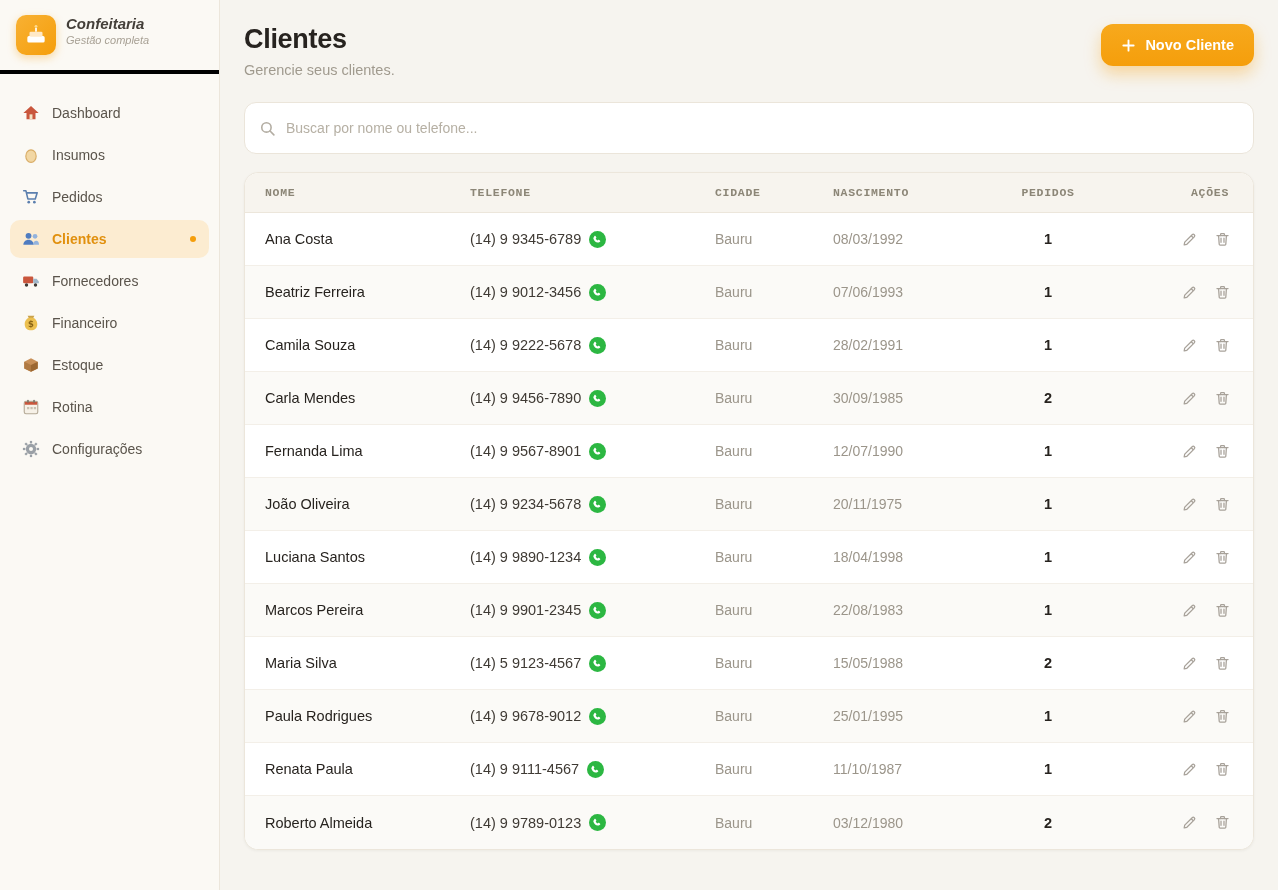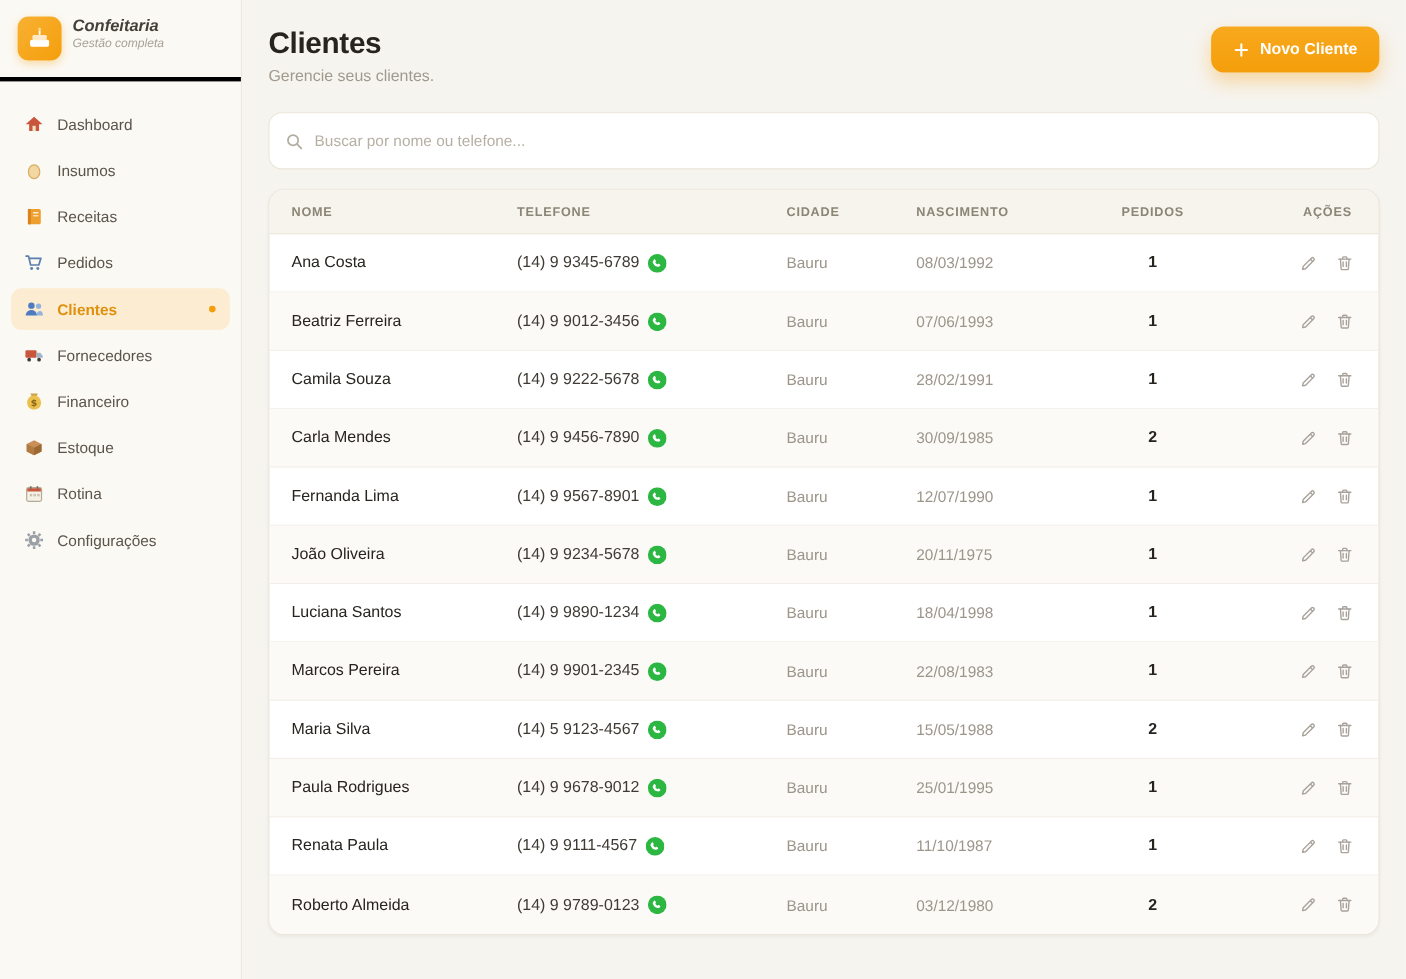--- a/index.html
+++ b/index.html
@@ -74,21 +74,21 @@
     margin-top:18px; background:#fff;
     border:1px solid #ece6db; border-radius:14px;
     box-shadow:0 1px 3px rgba(40,30,10,.05);
     overflow:hidden;
   }
   .grid-cols {
     display:grid;
     grid-template-columns:205px 245px 118px 160px 110px 1fr;
     padding:0 20px; align-items:center;
   }
-  .thead { height:40px; background:#f7f4ee; border-bottom:1px solid #ece6db; }
+  .thead { height:40px; background:#f7f4ee; border-bottom:1px solid #ece6db;font-family:Liberation Mono, monospace; }
   .th {
     font-size:11.5px; font-weight:700; letter-spacing:.7px;
     color:#8c8677; text-transform:uppercase;
   }
   .th.center { text-align:center; }
   .th.right  { text-align:right; padding-right:4px; }
   .trow { height:53px; border-bottom:1px solid #f3efe8; }
   .tbody .trow:last-child { border-bottom:none; }
   .tbody .trow:nth-child(even) { background:#fbfaf7; }
   .cell.name   { font-size:14.5px; font-weight:500; color:#27231f; }
@@ -134,31 +134,20 @@
       <div class="nav-item">
         <span class="icon nav-icon">
           <svg viewBox="0 0 16 16">
             <ellipse cx="8" cy="9" rx="4.6" ry="5.6" fill="#f2d7a3" stroke="#d9ad66" stroke-width="1"></ellipse>
           </svg>
         </span>
         <span class="nav-label">Insumos</span>
       </div>
       <div class="nav-item">
         <span class="icon nav-icon">
-          <svg viewBox="0 0 16 16">
-            <rect x="3" y="1.8" width="10.4" height="12.4" rx="1.4" fill="#ef9f2e"></rect>
-            <rect x="3" y="1.8" width="2.4" height="12.4" fill="#d9831f"></rect>
-            <rect x="7" y="4.2" width="4.6" height="1.2" rx=".6" fill="#fff" opacity=".85"></rect>
-            <rect x="7" y="6.6" width="4.6" height="1.2" rx=".6" fill="#fff" opacity=".6"></rect>
-          </svg>
-        </span>
-        <span class="nav-label">Receitas</span>
-      </div>
-      <div class="nav-item">
-        <span class="icon nav-icon">
           <svg viewBox="0 0 16 16" fill="none" stroke="#5b7fae" stroke-width="1.4" stroke-linecap="round" stroke-linejoin="round">
             <path d="M1.5 2.5h2l1.7 7.2h6.6l1.7-5.4H4.2"></path>
             <circle cx="6" cy="12.6" r="1.2" fill="#5b7fae" stroke="none"></circle>
             <circle cx="11" cy="12.6" r="1.2" fill="#5b7fae" stroke="none"></circle>
           </svg>
         </span>
         <span class="nav-label">Pedidos</span>
       </div>
       <div class="nav-item active">
         <span class="icon nav-icon">

